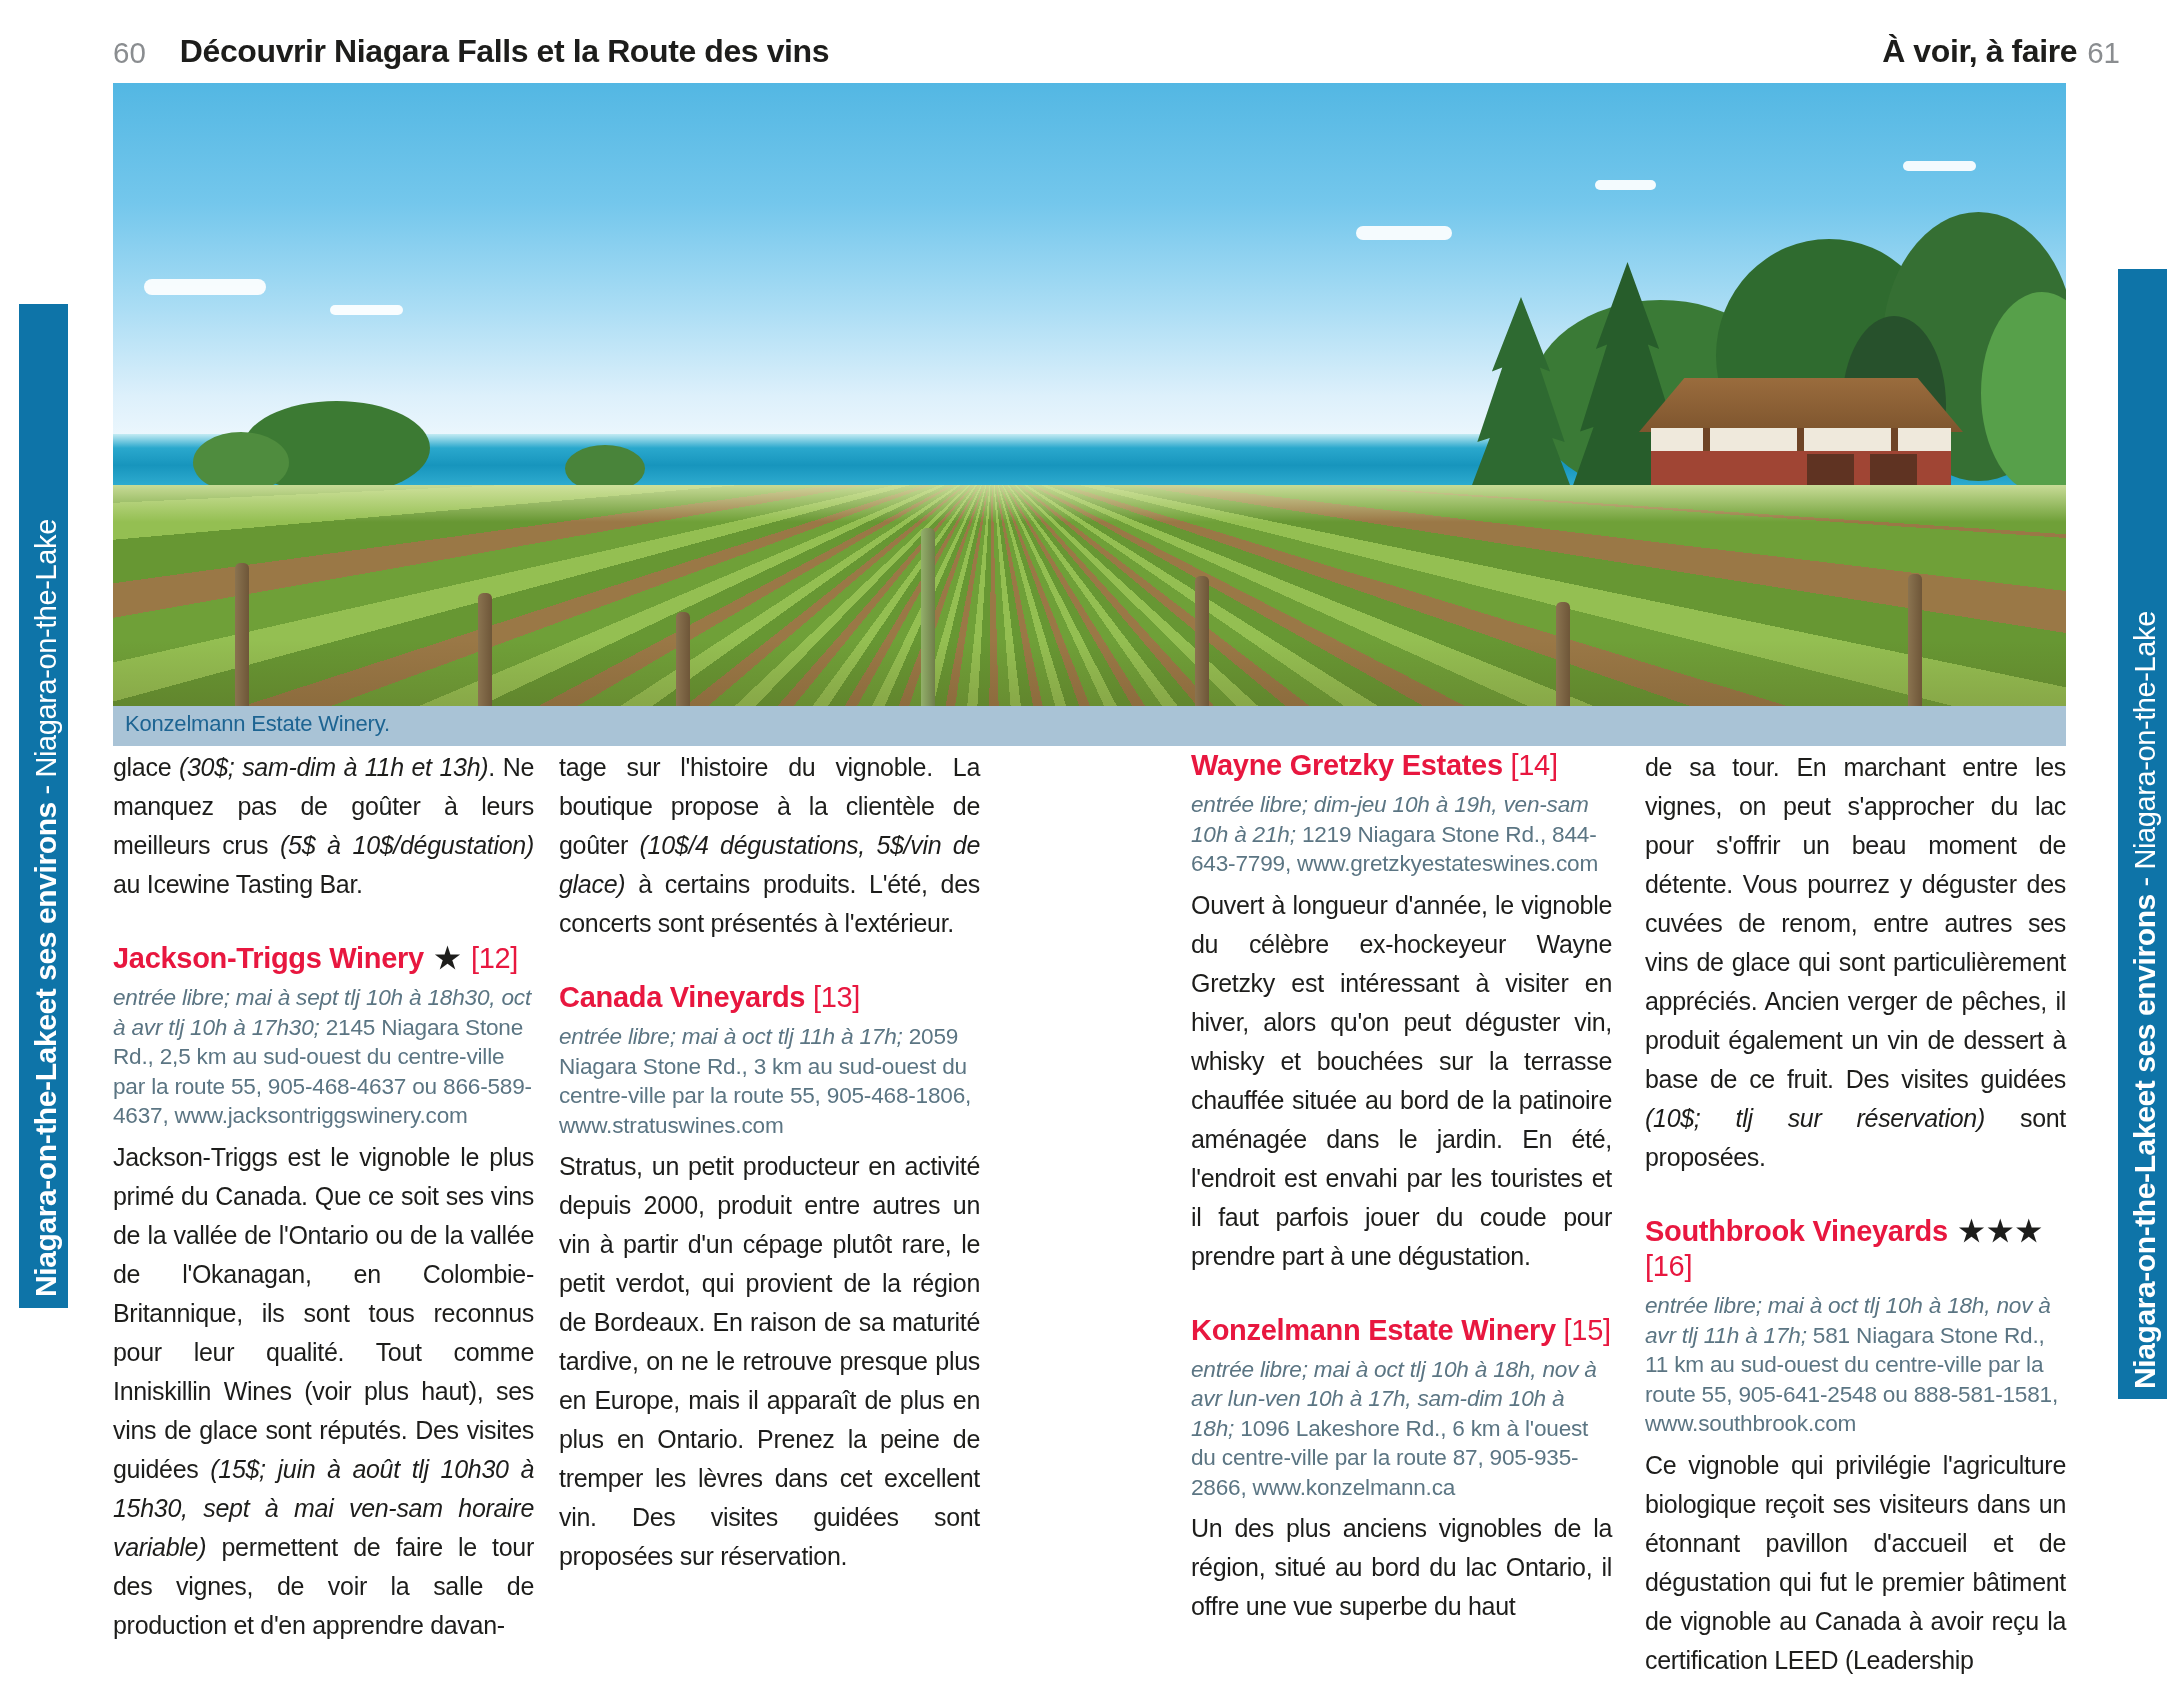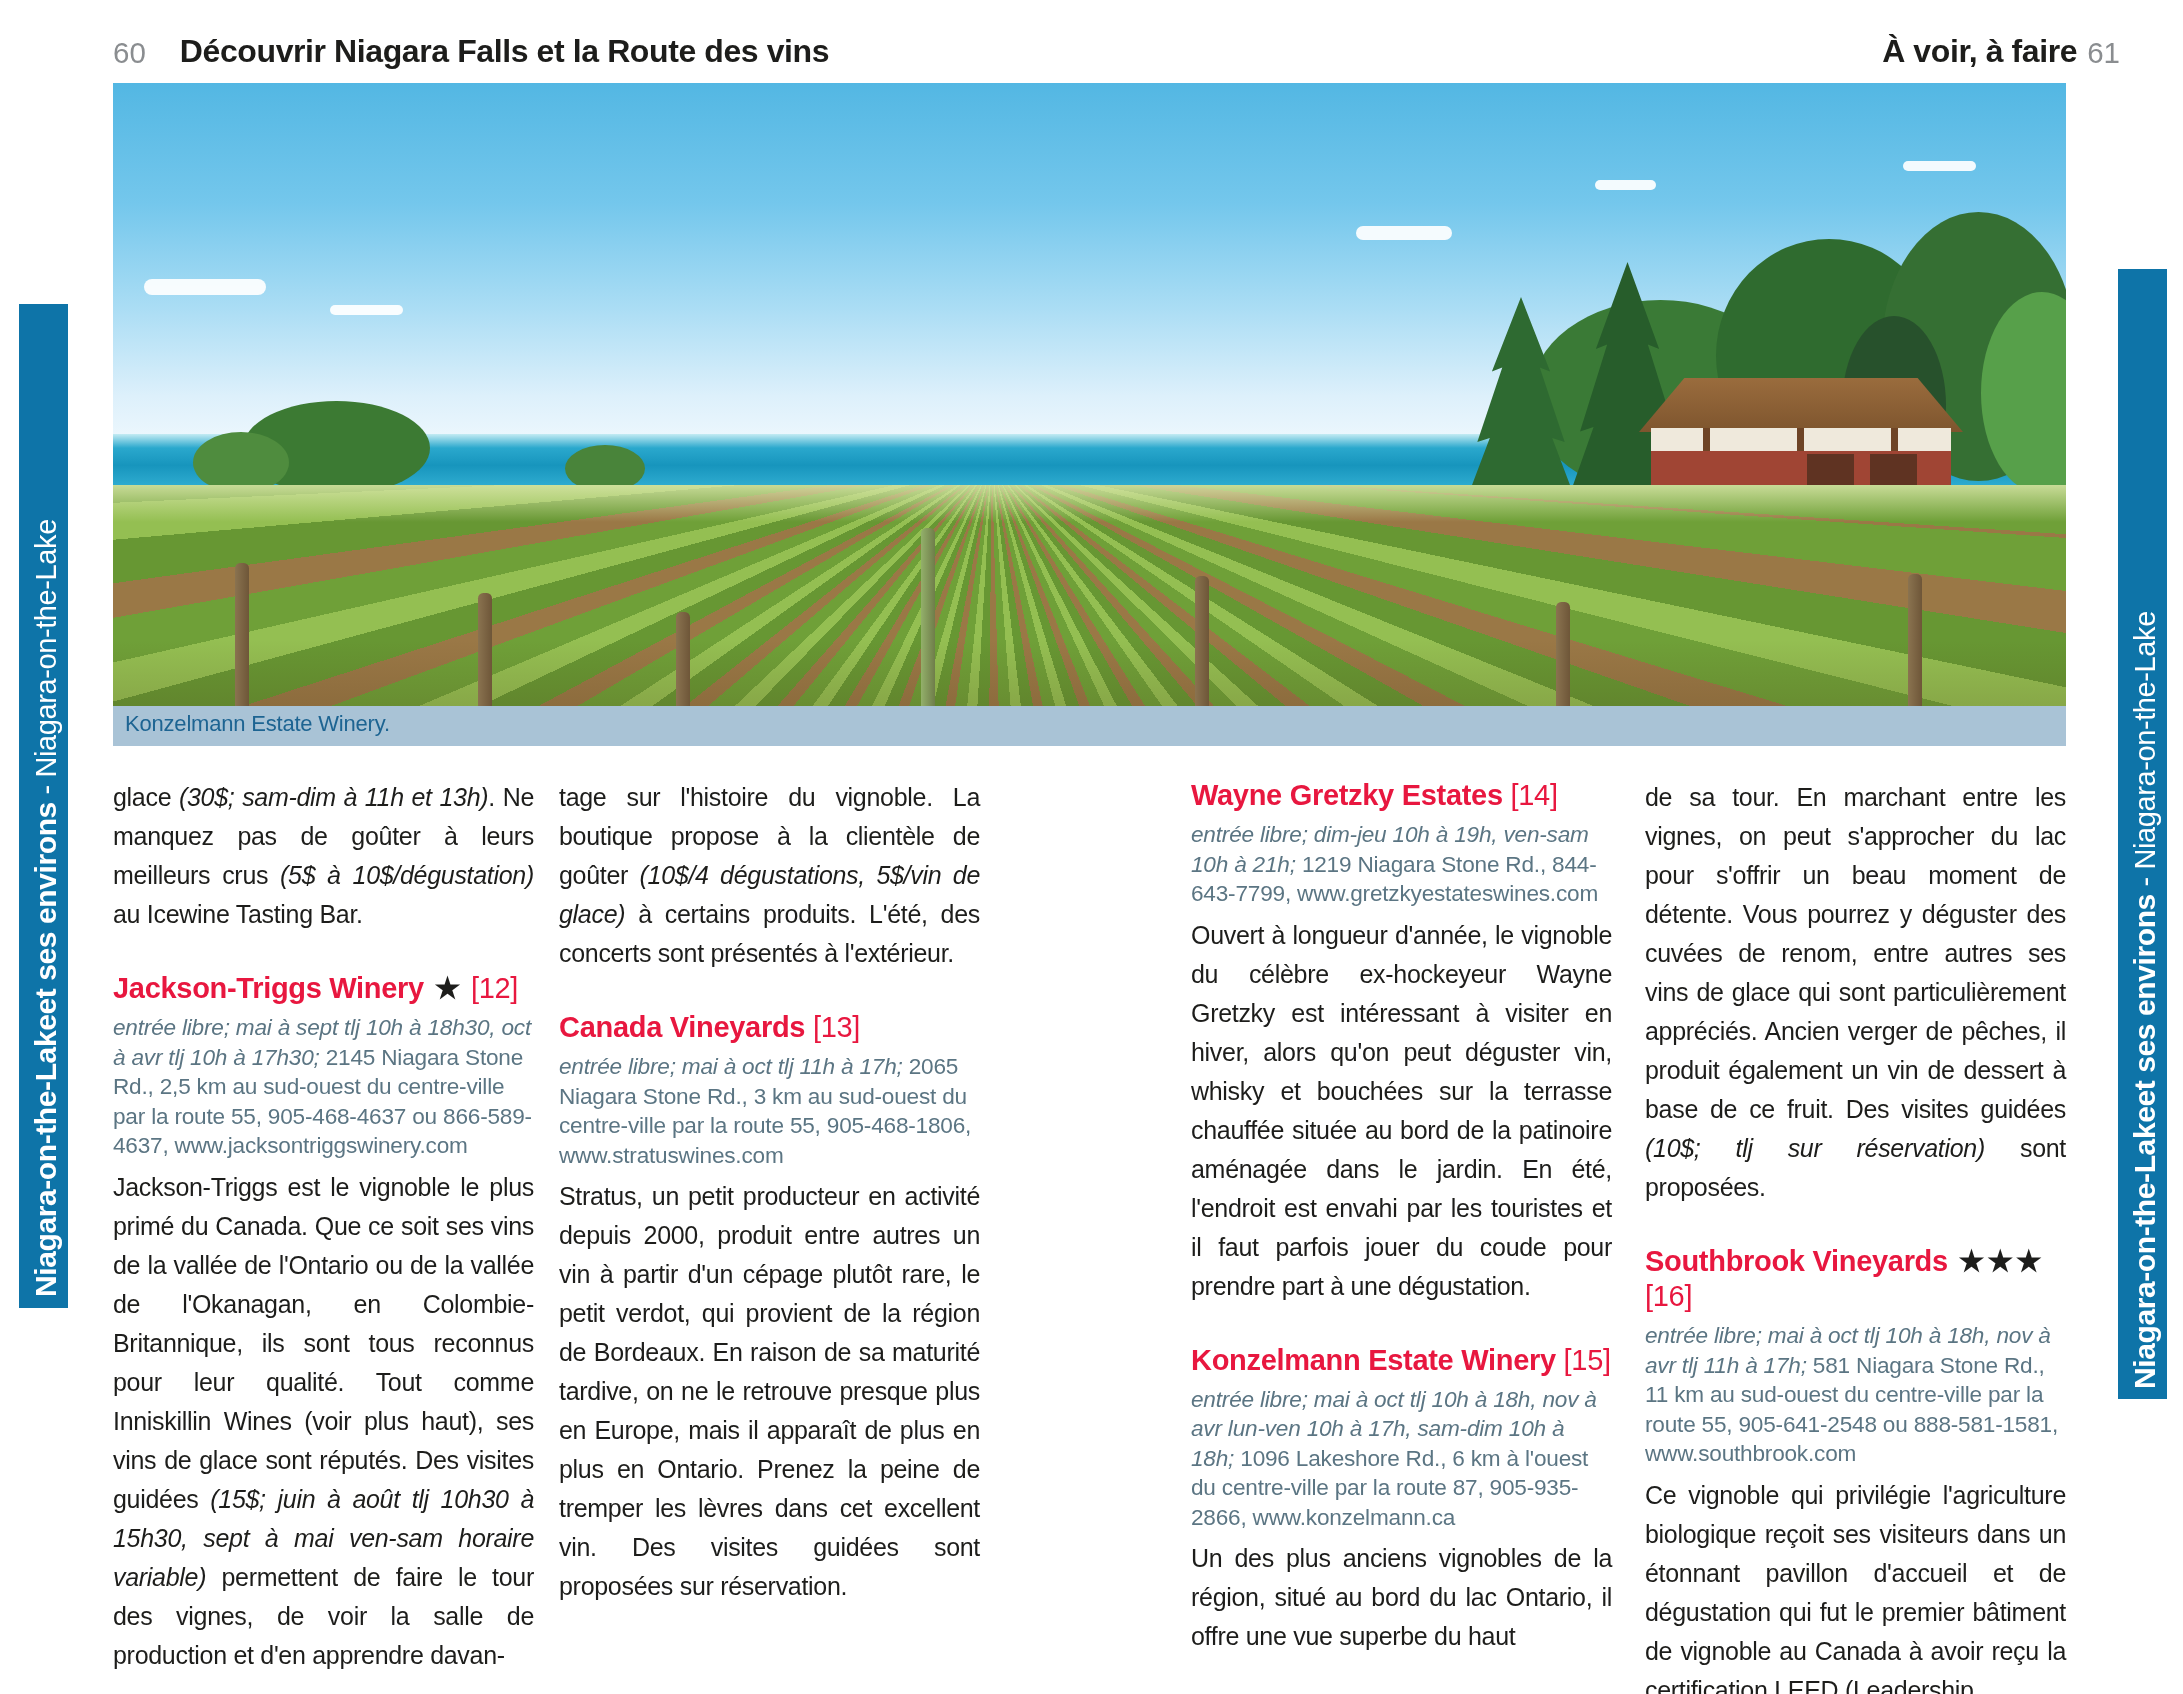--- a/index.html
+++ b/index.html
@@ -44,21 +44,21 @@
     background:
       linear-gradient(180deg,rgba(216,230,168,.85) 0px,rgba(216,230,168,0) 37px),
       linear-gradient(0deg,rgba(70,45,15,.16) 0%,rgba(70,45,15,0) 30%),
       repeating-conic-gradient(from 94deg at 45% -10%,
         #6fa038 0deg 2.8deg,#9a7846 2.8deg 5deg,#679733 5deg 7.8deg,#94bf52 7.8deg 10.2deg);}
   .post{position:absolute;bottom:0;width:14px;border-radius:5.2px 5.2px 0 0;
         background:linear-gradient(90deg,#8a7350,#6e5638);}
   .caption-bar{position:absolute;left:113px;top:706px;width:1953px;height:40px;background:#a9c3d6;}
   .caption-text{font-size:22px;line-height:35px;color:#1d6492;padding-left:12px;letter-spacing:-0.2px;}
   
-  .col{position:absolute;top:778px;width:421px;}
+  .col{position:absolute;top:748px;width:421px;}
   #col1{left:113px;} #col2{left:559px;} #col3{left:1191px;} #col4{left:1645px;}
   p.body{font-size:25px;line-height:39px;margin:0;text-align:justify;
          letter-spacing:-0.3px;color:#1d1d1b;}
   h3.listing{font-size:29px;line-height:35px;font-weight:700;color:#e8173f;
              margin:37px 0 7px;letter-spacing:-0.3px;}
   .col > :first-child{margin-top:0;}
   .details{font-size:22.6px;line-height:29.5px;color:#5b7583;margin:0 0 7px;letter-spacing:-0.2px;}
   .i{font-style:italic;}
   .star{color:#1d1d1b;letter-spacing:2.6px;}
   .num{font-weight:400;}
@@ -133,21 +133,21 @@
 <div class="col" id="col1">
   <p class="body"><span>glace </span><span class="i">(30$; sam-dim à 11h et 13h)</span><span>. Ne manquez pas de goûter à leurs meilleurs crus </span><span class="i">(5$ à 10$/dégustation)</span><span> au Icewine Tasting Bar.</span></p>
   <h3 class="listing"><span class="hl">Jackson-Triggs Winery</span><span class="star"> ★</span><span class="num"> [12]</span></h3>
   <p class="details"><span class="i">entrée libre; mai à sept tlj 10h à 18h30, oct à avr tlj 10h à 17h30; </span><span>2145 Niagara Stone Rd., 2,5 km au sud-ouest du centre-ville par la route 55, 905-468-4637 ou 866-589-4637, www.jacksontriggswinery.com</span></p>
   <p class="body"><span>Jackson-Triggs est le vignoble le plus primé du Canada. Que ce soit ses vins de la vallée de l'Ontario ou de la vallée de l'Okanagan, en Colombie-Britannique, ils sont tous reconnus pour leur qualité. Tout comme Inniskillin Wines (voir plus haut), ses vins de glace sont réputés. Des visites guidées </span><span class="i">(15$; juin à août tlj 10h30 à 15h30, sept à mai ven-sam horaire variable)</span><span> permettent de faire le tour des vignes, de voir la salle de production et d'en apprendre davan-</span></p>
 </div>
 
 <div class="col" id="col2">
   <p class="body"><span>tage sur l'histoire du vignoble. La boutique propose à la clientèle de goûter </span><span class="i">(10$/4 dégustations, 5$/vin de glace)</span><span> à certains produits. L'été, des concerts sont présentés à l'extérieur.</span></p>
   <h3 class="listing"><span class="hl">Canada Vineyards</span><span class="num"> [13]</span></h3>
-  <p class="details"><span class="i">entrée libre; mai à oct tlj 11h à 17h; </span><span>2065 Niagara Stone Rd., 3 km au sud-ouest du centre-ville par la route 55, 905-468-1806, www.stratuswines.com</span></p>
+  <p class="details"><span class="i">entrée libre; mai à oct tlj 11h à 17h; </span><span>2059 Niagara Stone Rd., 3 km au sud-ouest du centre-ville par la route 55, 905-468-1806, www.stratuswines.com</span></p>
   <p class="body"><span>Stratus, un petit producteur en activité depuis 2000, produit entre autres un vin à partir d'un cépage plutôt rare, le petit verdot, qui provient de la région de Bordeaux. En raison de sa maturité tardive, on ne le retrouve presque plus en Europe, mais il apparaît de plus en plus en Ontario. Prenez la peine de tremper les lèvres dans cet excellent vin. Des visites guidées sont proposées sur réservation.</span></p>
 </div>
 
 <div class="col" id="col3">
   <h3 class="listing"><span class="hl">Wayne Gretzky Estates</span><span class="num"> [14]</span></h3>
   <p class="details"><span class="i">entrée libre; dim-jeu 10h à 19h, ven-sam 10h à 21h; </span><span>1219 Niagara Stone Rd., 844-643-7799, www.gretzkyestateswines.com</span></p>
   <p class="body"><span>Ouvert à longueur d'année, le vignoble du célèbre ex-hockeyeur Wayne Gretzky est intéressant à visiter en hiver, alors qu'on peut déguster vin, whisky et bouchées sur la terrasse chauffée située au bord de la patinoire aménagée dans le jardin. En été, l'endroit est envahi par les touristes et il faut parfois jouer du coude pour prendre part à une dégustation.</span></p>
   <h3 class="listing"><span class="hl">Konzelmann Estate Winery</span><span class="num"> [15]</span></h3>
   <p class="details"><span class="i">entrée libre; mai à oct tlj 10h à 18h, nov à avr lun-ven 10h à 17h, sam-dim 10h à 18h; </span><span>1096 Lakeshore Rd., 6 km à l'ouest du centre-ville par la route 87, 905-935-2866, www.konzelmann.ca</span></p>
   <p class="body"><span>Un des plus anciens vignobles de la région, situé au bord du lac Ontario, il offre une vue superbe du haut</span></p>

